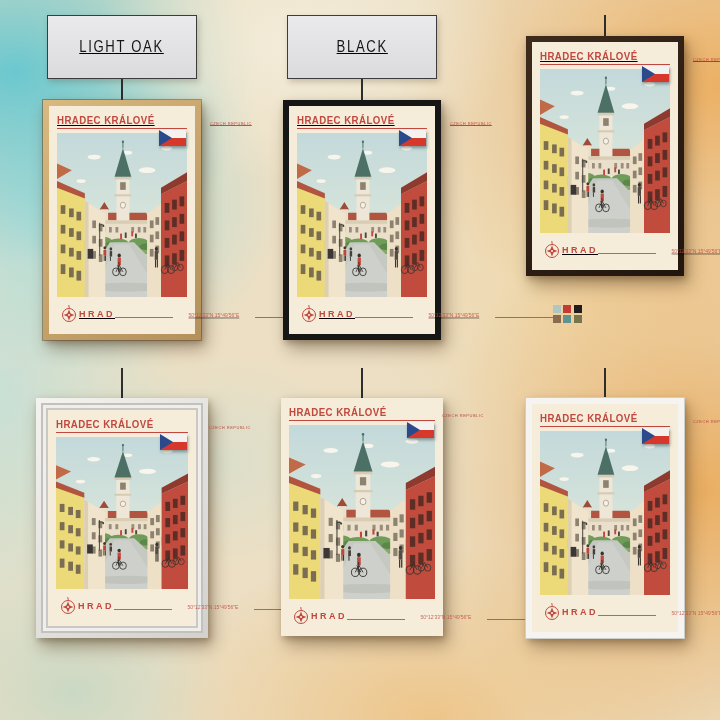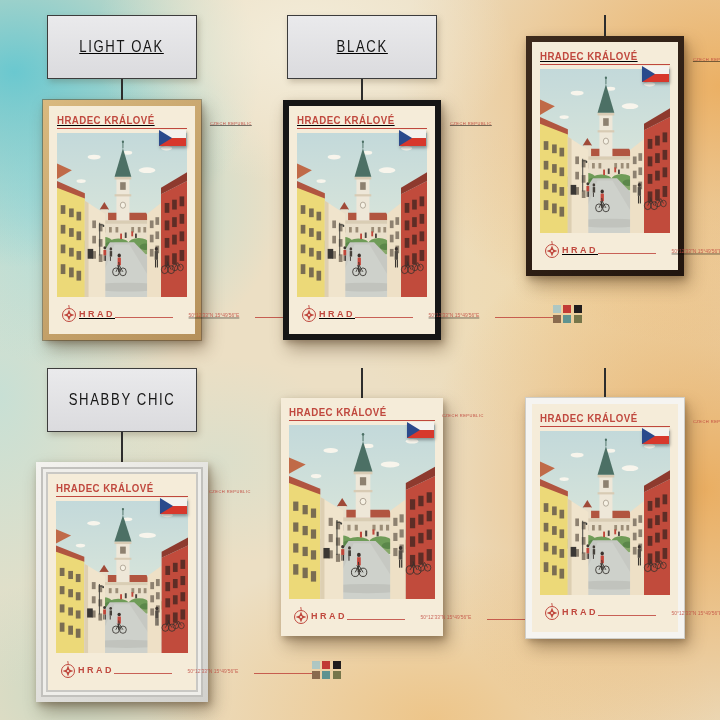--- a/index.html
+++ b/index.html
@@ -669,23 +669,20 @@
             <span class="swatch" style="background: rgb(138, 107, 78);"></span>
             <span class="swatch" style="background: rgb(95, 147, 144);"></span>
             <span class="swatch" style="background: rgb(119, 118, 74);"></span>
           </div>
         </div>
       </div>
     </div>
   </div>
 
   <div class="cell c0 r1">
-    <div class="tag">
-      <span class="tag-text">SHABBY CHIC</span>
-    </div>
     <div class="hang-line"></div>
     <div class="poster frame-shabby-chic">
       <div class="paper">
         <div class="p-header">
           <span class="p-title">HRADEC KRÁLOVÉ</span>
           <span class="p-country">CZECH REPUBLIC</span>
         </div>
         <svg class="p-flag" viewBox="0 0 27 16">
           <rect x="0" y="0" width="27" height="8" fill="#f4f2ee"></rect>
           <rect x="0" y="8" width="27" height="8" fill="#d7382c"></rect>

